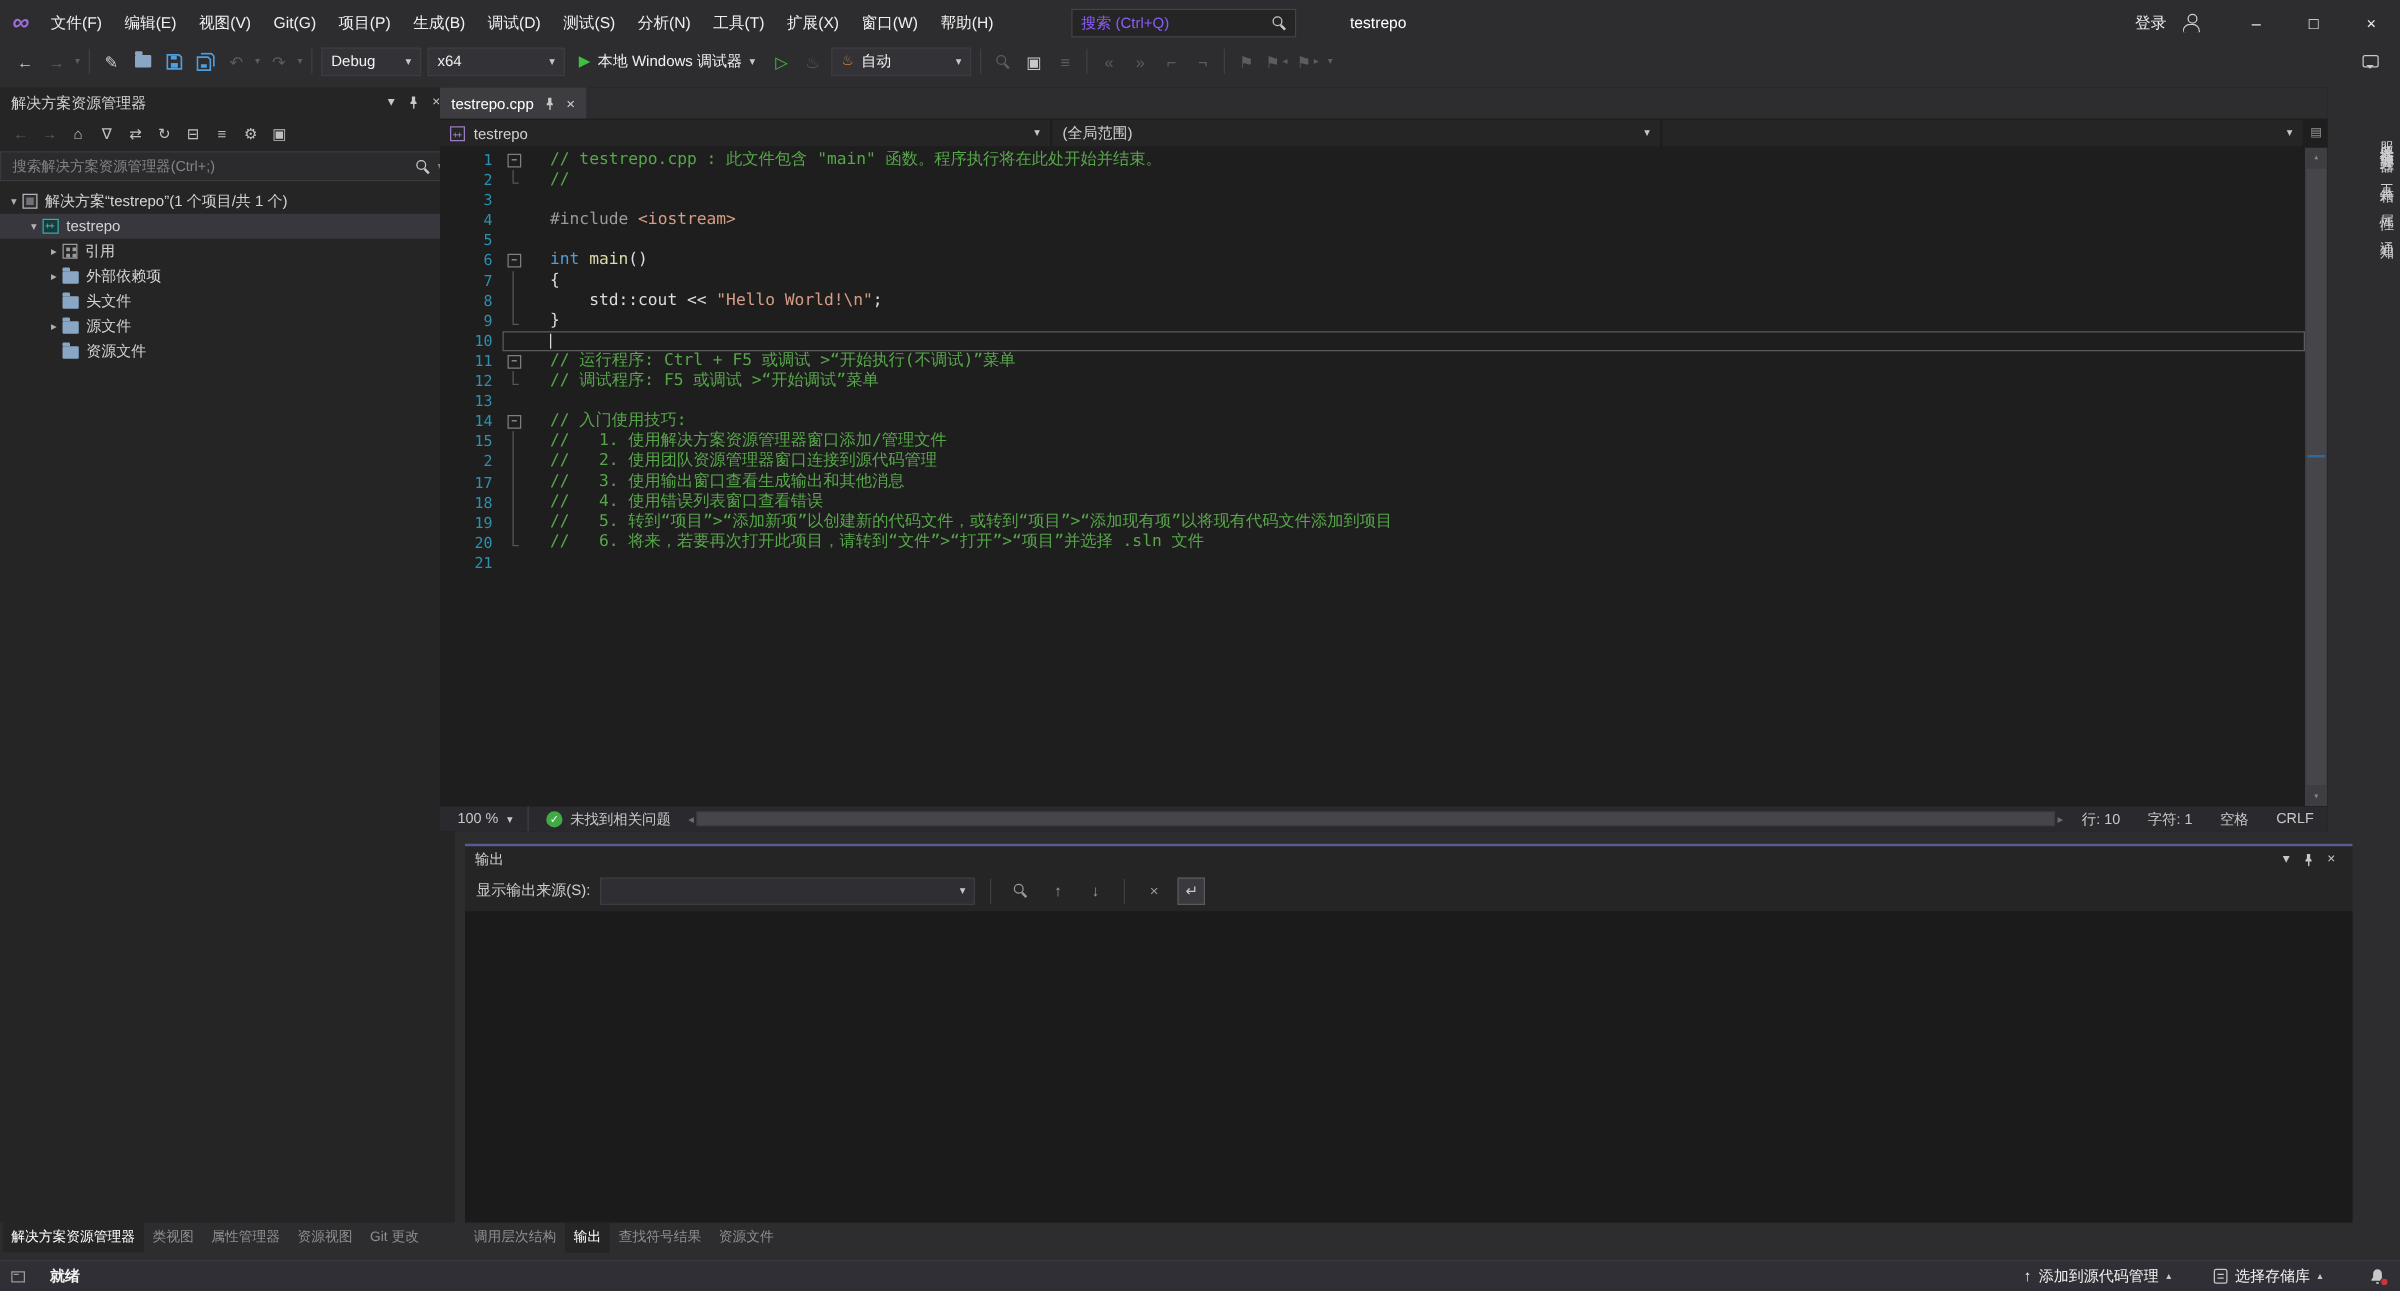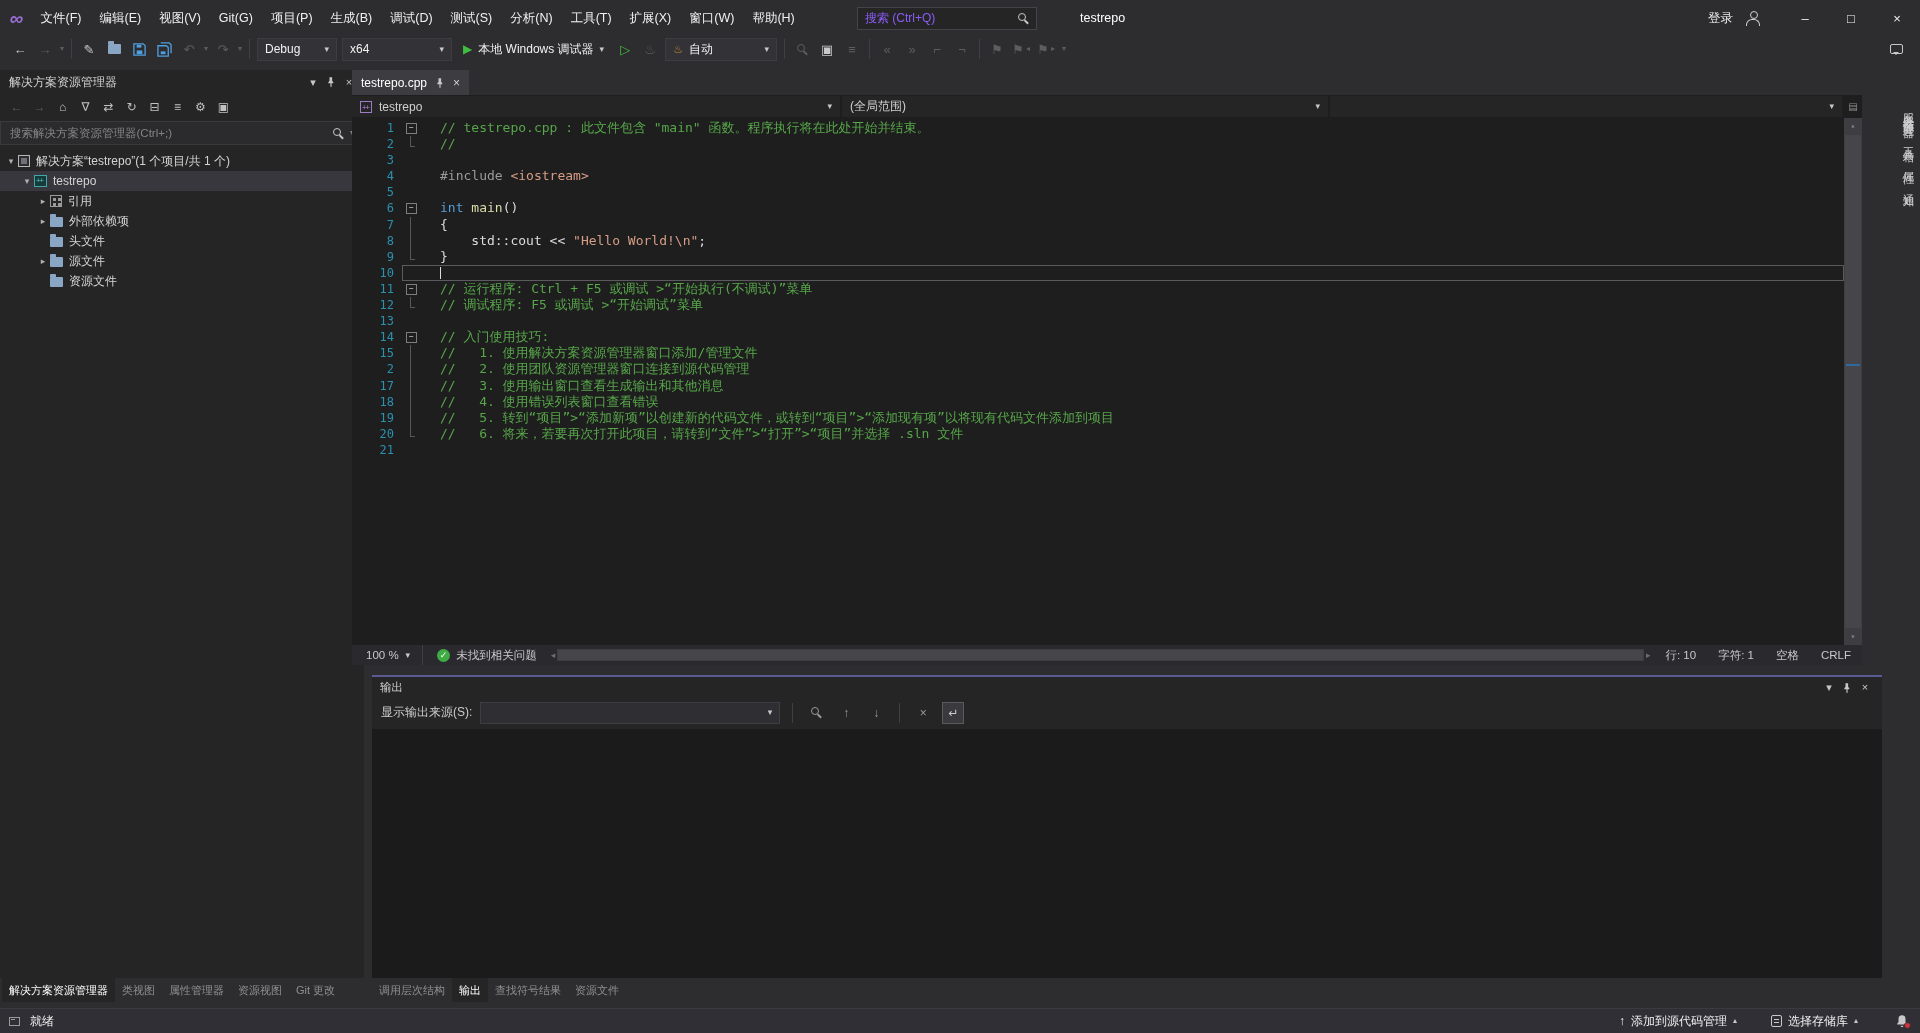--- a/index.html
+++ b/index.html
@@ -168,21 +168,21 @@
 .opi.boxed{border:1px solid #5a5a5e;background:#3a3a3e;color:#c8c8c8;}
 .op-content{position:absolute;left:0;right:0;top:52px;bottom:0;background:#1b1b1b;}
 .bottom-panel-tabs{position:absolute;left:372px;top:978px;height:24px;display:flex;}
 
 
 .right-strip{position:absolute;left:1896px;top:70px;width:24px;height:908px;display:flex;flex-direction:column;align-items:center;padding-top:34px;gap:18px;}
 .vtab{writing-mode:vertical-rl;font-size:11.5px;color:#cfcfcf;letter-spacing:2px;white-space:nowrap;}
 
 
 .status-bar{position:absolute;left:0;top:1008px;width:1920px;height:25px;background:#2f2f35;display:flex;align-items:center;border-top:1px solid #3a3a40;}
-.sb-left{display:flex;align-items:center;gap:10px;padding-left:9px;flex:1;color:#f1f1f1;}
+.sb-left{display:flex;align-items:center;gap:20px;padding-left:9px;flex:1;color:#f1f1f1;font-weight:bold;}
 .sb-task-icon{width:11px;height:9px;border:1px solid #9a9a9a;position:relative;}
 .sb-task-icon::before{content:"";position:absolute;left:1px;top:1px;width:4px;height:1px;background:#9a9a9a;}
 .sb-right{display:flex;align-items:center;gap:22px;padding-right:10px;color:#f1f1f1;}
 .sb-item{display:flex;align-items:center;gap:6px;padding:0 6px;white-space:nowrap;}
 .sb-caret{font-size:8px;color:#c8c8c8;}
 .ic-repo{width:11px;height:12px;border:1px solid #c8c8c8;border-radius:2px;position:relative;}
 .ic-repo::before{content:"";position:absolute;left:2px;right:2px;top:3px;border-top:1px solid #c8c8c8;}
 .ic-repo::after{content:"";position:absolute;left:2px;right:2px;top:6px;border-top:1px solid #c8c8c8;}
 .bell-wrap{position:relative;width:16px;height:16px;display:flex;align-items:center;justify-content:center;margin-left:8px;}
 .bell-svg{width:14px;height:14px;fill:#c8c8c8;}

